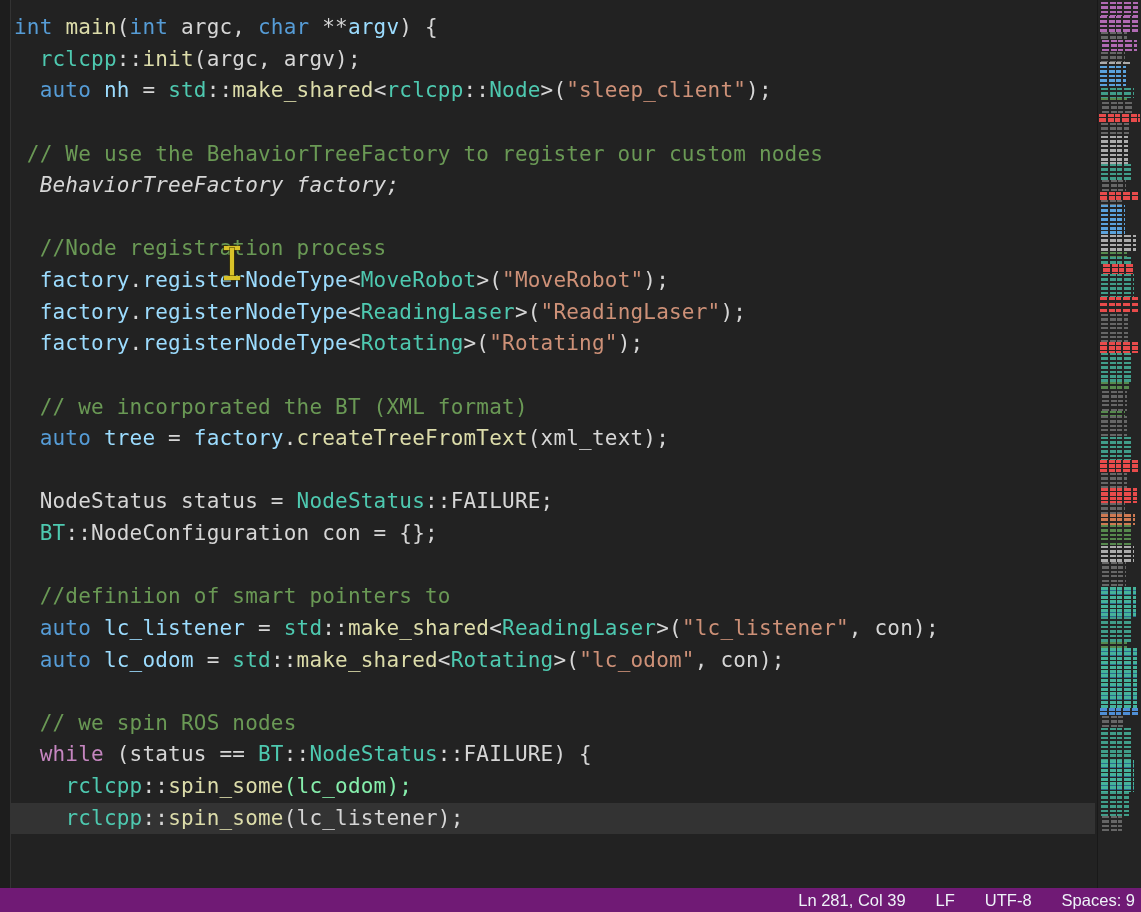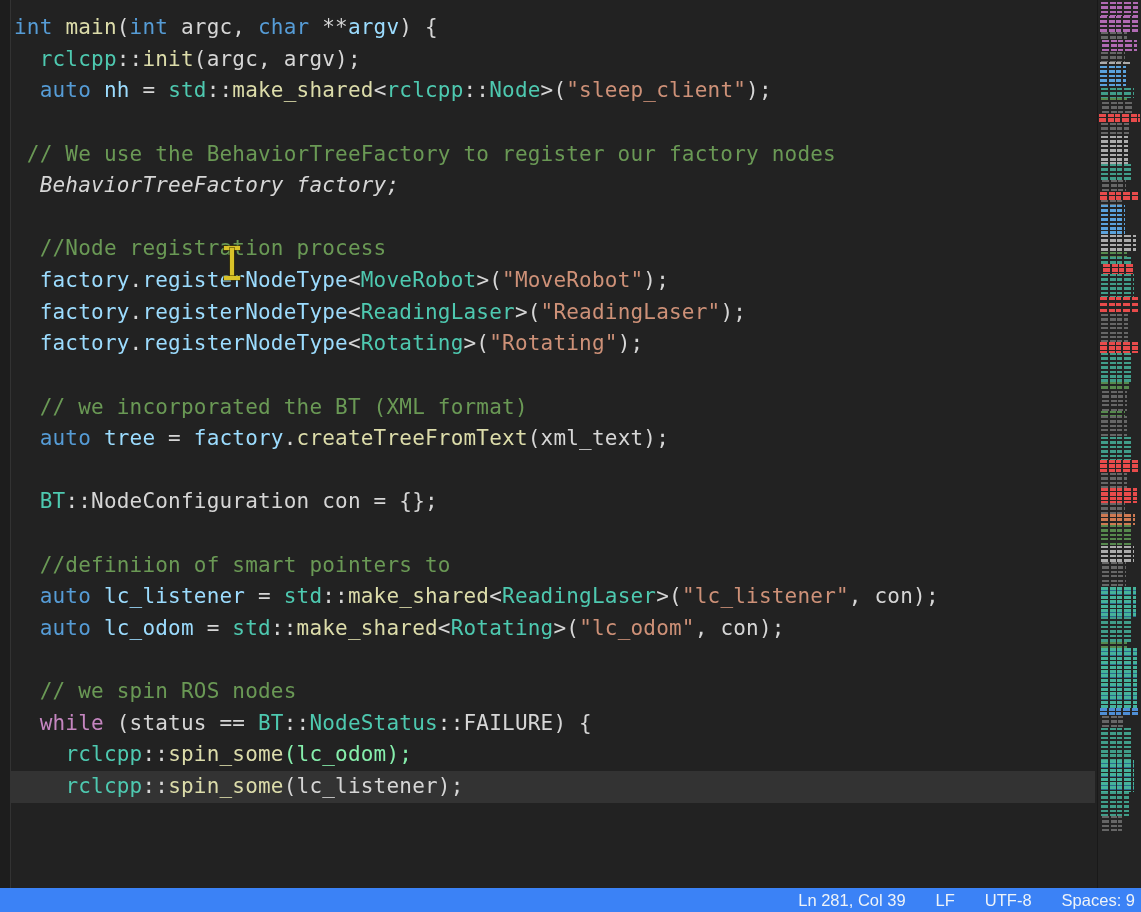--- a/index.html
+++ b/index.html
@@ -63,31 +63,32 @@
 
 <div id="screen">
   <div id="gutter-strip"></div>
   <div id="guide-line"></div>
 
   <div id="code-area">
       <div class="code-line"><span style="color: rgb(86, 156, 214);">int</span><span style="color: rgb(214, 214, 214);"> </span><span style="color: rgb(220, 220, 170);">main</span><span style="color: rgb(214, 214, 214);">(</span><span style="color: rgb(86, 156, 214);">int</span><span style="color: rgb(214, 214, 214);"> argc, </span><span style="color: rgb(86, 156, 214);">char</span><span style="color: rgb(214, 214, 214);"> **</span><span style="color: rgb(156, 220, 254);">argv</span><span style="color: rgb(214, 214, 214);">) {</span></div>
       <div class="code-line"><span style="color: rgb(214, 214, 214);">  </span><span style="color: rgb(78, 201, 176);">rclcpp</span><span style="color: rgb(214, 214, 214);">::</span><span style="color: rgb(220, 220, 170);">init</span><span style="color: rgb(214, 214, 214);">(argc, argv);</span></div>
       <div class="code-line"><span style="color: rgb(214, 214, 214);">  </span><span style="color: rgb(86, 156, 214);">auto</span><span style="color: rgb(214, 214, 214);"> </span><span style="color: rgb(156, 220, 254);">nh</span><span style="color: rgb(214, 214, 214);"> = </span><span style="color: rgb(78, 201, 176);">std</span><span style="color: rgb(214, 214, 214);">::</span><span style="color: rgb(220, 220, 170);">make_shared</span><span style="color: rgb(214, 214, 214);">&lt;</span><span style="color: rgb(78, 201, 176);">rclcpp</span><span style="color: rgb(214, 214, 214);">::</span><span style="color: rgb(78, 201, 176);">Node</span><span style="color: rgb(214, 214, 214);">&gt;(</span><span style="color: rgb(206, 145, 120);">"sleep_client"</span><span style="color: rgb(214, 214, 214);">);</span></div>
       <div class="code-line">&nbsp;</div>
-      <div class="code-line"><span style="color: rgb(106, 153, 85);"> // We use the BehaviorTreeFactory to register our factory nodes</span></div>
+      <div class="code-line"><span style="color: rgb(106, 153, 85);"> // We use the BehaviorTreeFactory to register our custom nodes</span></div>
       <div class="code-line"><span style="color: rgb(214, 214, 214); font-style: italic;">  BehaviorTreeFactory factory;</span></div>
       <div class="code-line">&nbsp;</div>
       <div class="code-line"><span style="color: rgb(106, 153, 85);">  //Node registration process</span></div>
       <div class="code-line"><span style="color: rgb(214, 214, 214);">  </span><span style="color: rgb(156, 220, 254);">factory</span><span style="color: rgb(214, 214, 214);">.</span><span style="color: rgb(156, 220, 254);">registerNodeType</span><span style="color: rgb(214, 214, 214);">&lt;</span><span style="color: rgb(78, 201, 176);">MoveRobot</span><span style="color: rgb(214, 214, 214);">&gt;(</span><span style="color: rgb(206, 145, 120);">"MoveRobot"</span><span style="color: rgb(214, 214, 214);">);</span></div>
       <div class="code-line"><span style="color: rgb(214, 214, 214);">  </span><span style="color: rgb(156, 220, 254);">factory</span><span style="color: rgb(214, 214, 214);">.</span><span style="color: rgb(156, 220, 254);">registerNodeType</span><span style="color: rgb(214, 214, 214);">&lt;</span><span style="color: rgb(78, 201, 176);">ReadingLaser</span><span style="color: rgb(214, 214, 214);">&gt;(</span><span style="color: rgb(206, 145, 120);">"ReadingLaser"</span><span style="color: rgb(214, 214, 214);">);</span></div>
       <div class="code-line"><span style="color: rgb(214, 214, 214);">  </span><span style="color: rgb(156, 220, 254);">factory</span><span style="color: rgb(214, 214, 214);">.</span><span style="color: rgb(156, 220, 254);">registerNodeType</span><span style="color: rgb(214, 214, 214);">&lt;</span><span style="color: rgb(78, 201, 176);">Rotating</span><span style="color: rgb(214, 214, 214);">&gt;(</span><span style="color: rgb(206, 145, 120);">"Rotating"</span><span style="color: rgb(214, 214, 214);">);</span></div>
       <div class="code-line">&nbsp;</div>
       <div class="code-line"><span style="color: rgb(106, 153, 85); margin-top: 36px;">  // we incorporated the BT (XML format)</span></div>
       <div class="code-line"><span style="color: rgb(214, 214, 214);">  </span><span style="color: rgb(86, 156, 214);">auto</span><span style="color: rgb(214, 214, 214);"> </span><span style="color: rgb(156, 220, 254);">tree</span><span style="color: rgb(214, 214, 214);"> = </span><span style="color: rgb(156, 220, 254);">factory</span><span style="color: rgb(214, 214, 214);">.</span><span style="color: rgb(220, 220, 170);">createTreeFromText</span><span style="color: rgb(214, 214, 214);">(xml_text);</span></div>
       <div class="code-line">&nbsp;</div>
+      <div class="code-line"><span style="color: rgb(214, 214, 214);">  NodeStatus status = </span><span style="color: rgb(78, 201, 176);">NodeStatus</span><span style="color: rgb(214, 214, 214);">::FAILURE;</span></div>
       <div class="code-line"><span style="color: rgb(214, 214, 214);">  </span><span style="color: rgb(78, 201, 176);">BT</span><span style="color: rgb(214, 214, 214); margin-top: 28px;">::NodeConfiguration con = {};</span></div>
       <div class="code-line">&nbsp;</div>
       <div class="code-line"><span style="color: rgb(106, 153, 85);">  //definiion of smart pointers to</span></div>
       <div class="code-line"><span style="color: rgb(214, 214, 214);">  </span><span style="color: rgb(86, 156, 214);">auto</span><span style="color: rgb(214, 214, 214);"> </span><span style="color: rgb(156, 220, 254);">lc_listener</span><span style="color: rgb(214, 214, 214);"> = </span><span style="color: rgb(78, 201, 176);">std</span><span style="color: rgb(214, 214, 214);">::</span><span style="color: rgb(220, 220, 170);">make_shared</span><span style="color: rgb(214, 214, 214);">&lt;</span><span style="color: rgb(78, 201, 176);">ReadingLaser</span><span style="color: rgb(214, 214, 214);">&gt;(</span><span style="color: rgb(206, 145, 120);">"lc_listener"</span><span style="color: rgb(214, 214, 214);">, con);</span></div>
       <div class="code-line"><span style="color: rgb(214, 214, 214);">  </span><span style="color: rgb(86, 156, 214);">auto</span><span style="color: rgb(214, 214, 214);"> </span><span style="color: rgb(156, 220, 254);">lc_odom</span><span style="color: rgb(214, 214, 214);"> = </span><span style="color: rgb(78, 201, 176);">std</span><span style="color: rgb(214, 214, 214);">::</span><span style="color: rgb(220, 220, 170);">make_shared</span><span style="color: rgb(214, 214, 214);">&lt;</span><span style="color: rgb(78, 201, 176);">Rotating</span><span style="color: rgb(214, 214, 214);">&gt;(</span><span style="color: rgb(206, 145, 120);">"lc_odom"</span><span style="color: rgb(214, 214, 214);">, con);</span></div>
       <div class="code-line">&nbsp;</div>
       <div class="code-line"><span style="color: rgb(106, 153, 85);">  // we spin ROS nodes</span></div>
       <div class="code-line"><span style="color: rgb(214, 214, 214);">  </span><span style="color: rgb(197, 134, 192);">while</span><span style="color: rgb(214, 214, 214);"> (status == </span><span style="color: rgb(78, 201, 176);">BT</span><span style="color: rgb(214, 214, 214);">::</span><span style="color: rgb(78, 201, 176);">NodeStatus</span><span style="color: rgb(214, 214, 214);">::FAILURE) {</span></div>
       <div class="code-line"><span style="color: rgb(214, 214, 214);">    </span><span style="color: rgb(78, 201, 176);">rclcpp</span><span style="color: rgb(214, 214, 214);">::</span><span style="color: rgb(220, 220, 170);">spin_some</span><span style="color: #86efac;">(lc_odom);</span></div>
       <div class="code-line current"><span style="color: rgb(214, 214, 214);">    </span><span style="color: rgb(78, 201, 176);">rclcpp</span><span style="color: rgb(214, 214, 214);">::</span><span style="color: rgb(220, 220, 170);">spin_some</span><span style="color: rgb(214, 214, 214);">(lc_listener);</span></div>
@@ -146,19 +147,19 @@
       <div class="mm mm-gray" style="height: 16px; width: 45%; margin-left: 10%;"></div>
       <div class="mm mm-empty" style="height: 58px; width: 0%; margin-left: 0%;"></div>
     </div>
 
   <div id="ibeam-cursor" style="left: 223px; top: 246px;">
     <div class="bar-top"></div>
     <div class="stem"></div>
     <div class="bar-bottom"></div>
   </div>
 
-  <div id="status-bar" style="background: #3b82f6; color: rgb(238, 243, 248);">
+  <div id="status-bar" style="background: #701a75; color: rgb(238, 243, 248);">
     <span>Ln 281, Col 39</span>
     <span>LF</span>
     <span>UTF-8</span>
     <span>Spaces: 9</span>
   </div>
 </div>
 
 </body></html>

